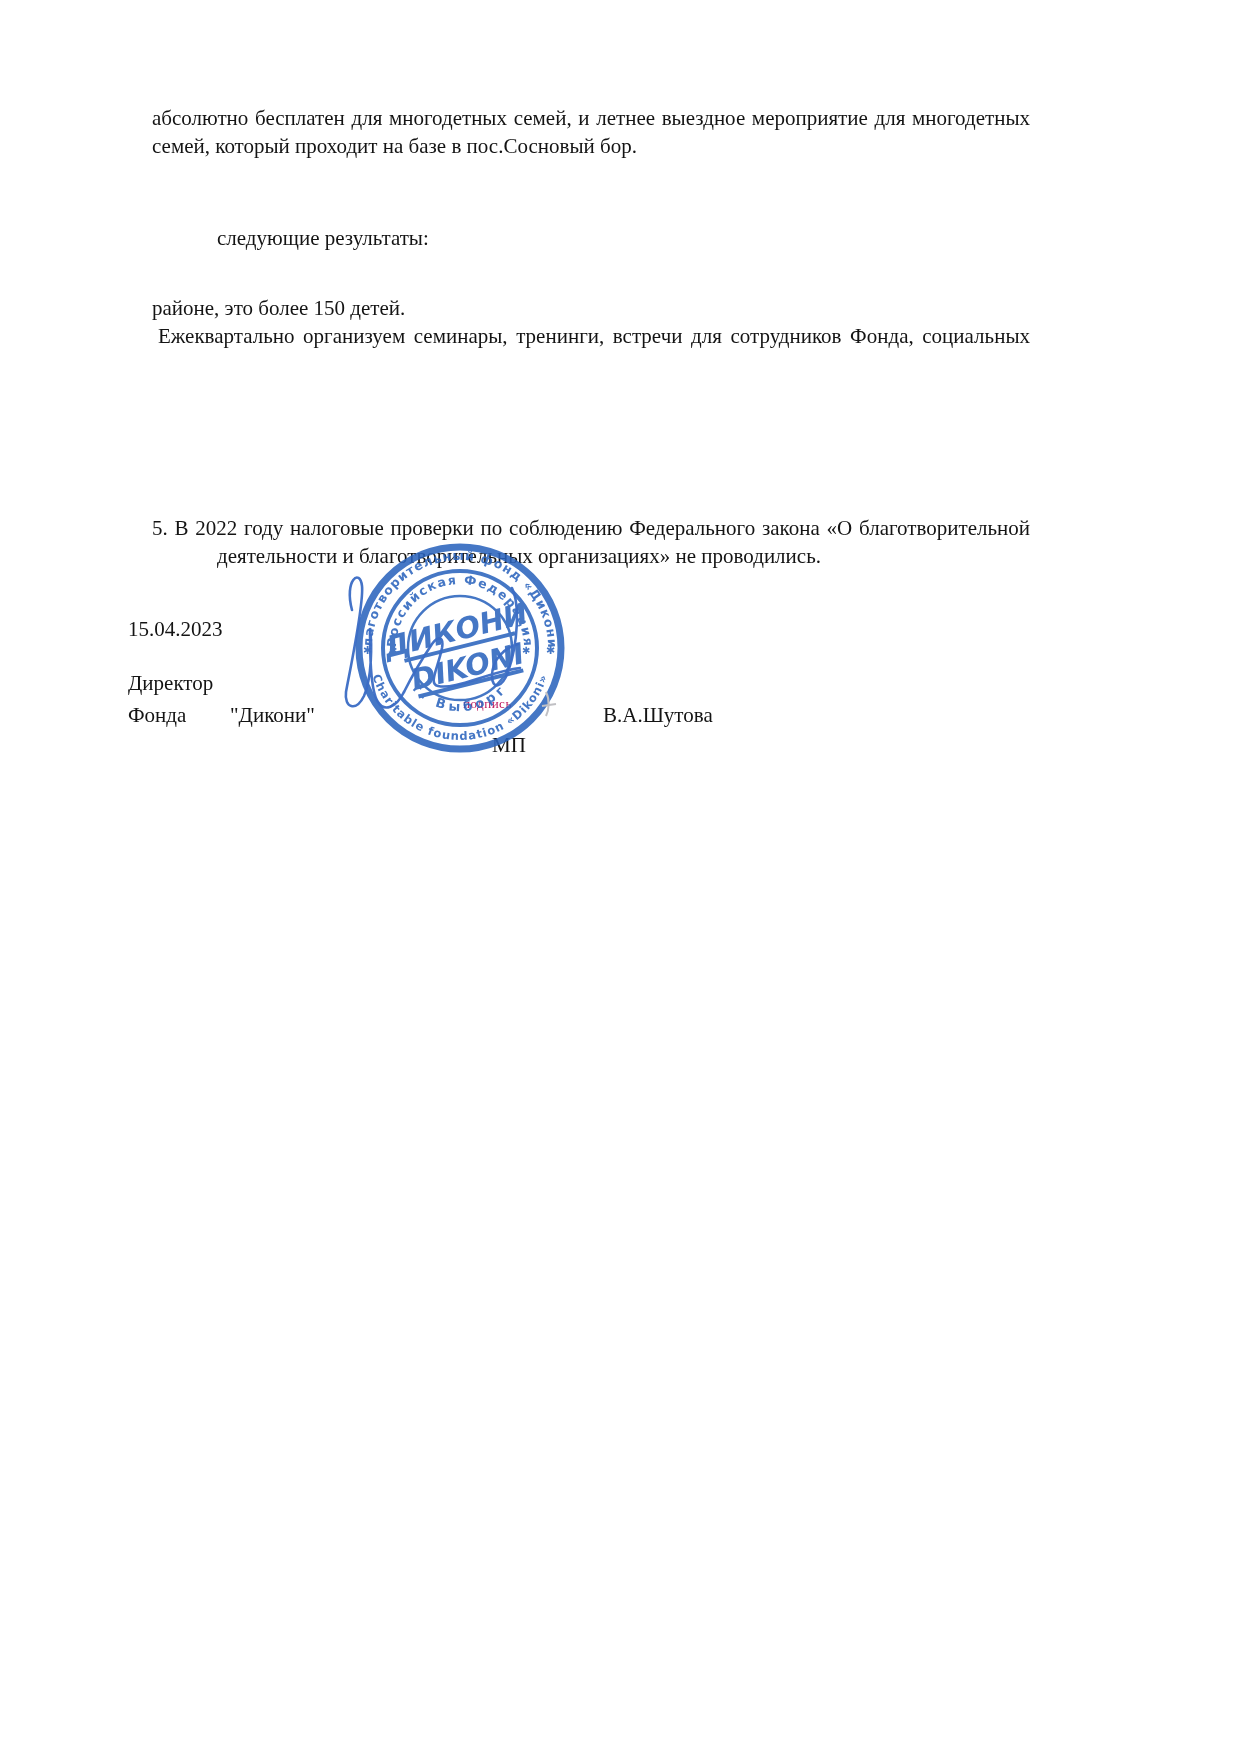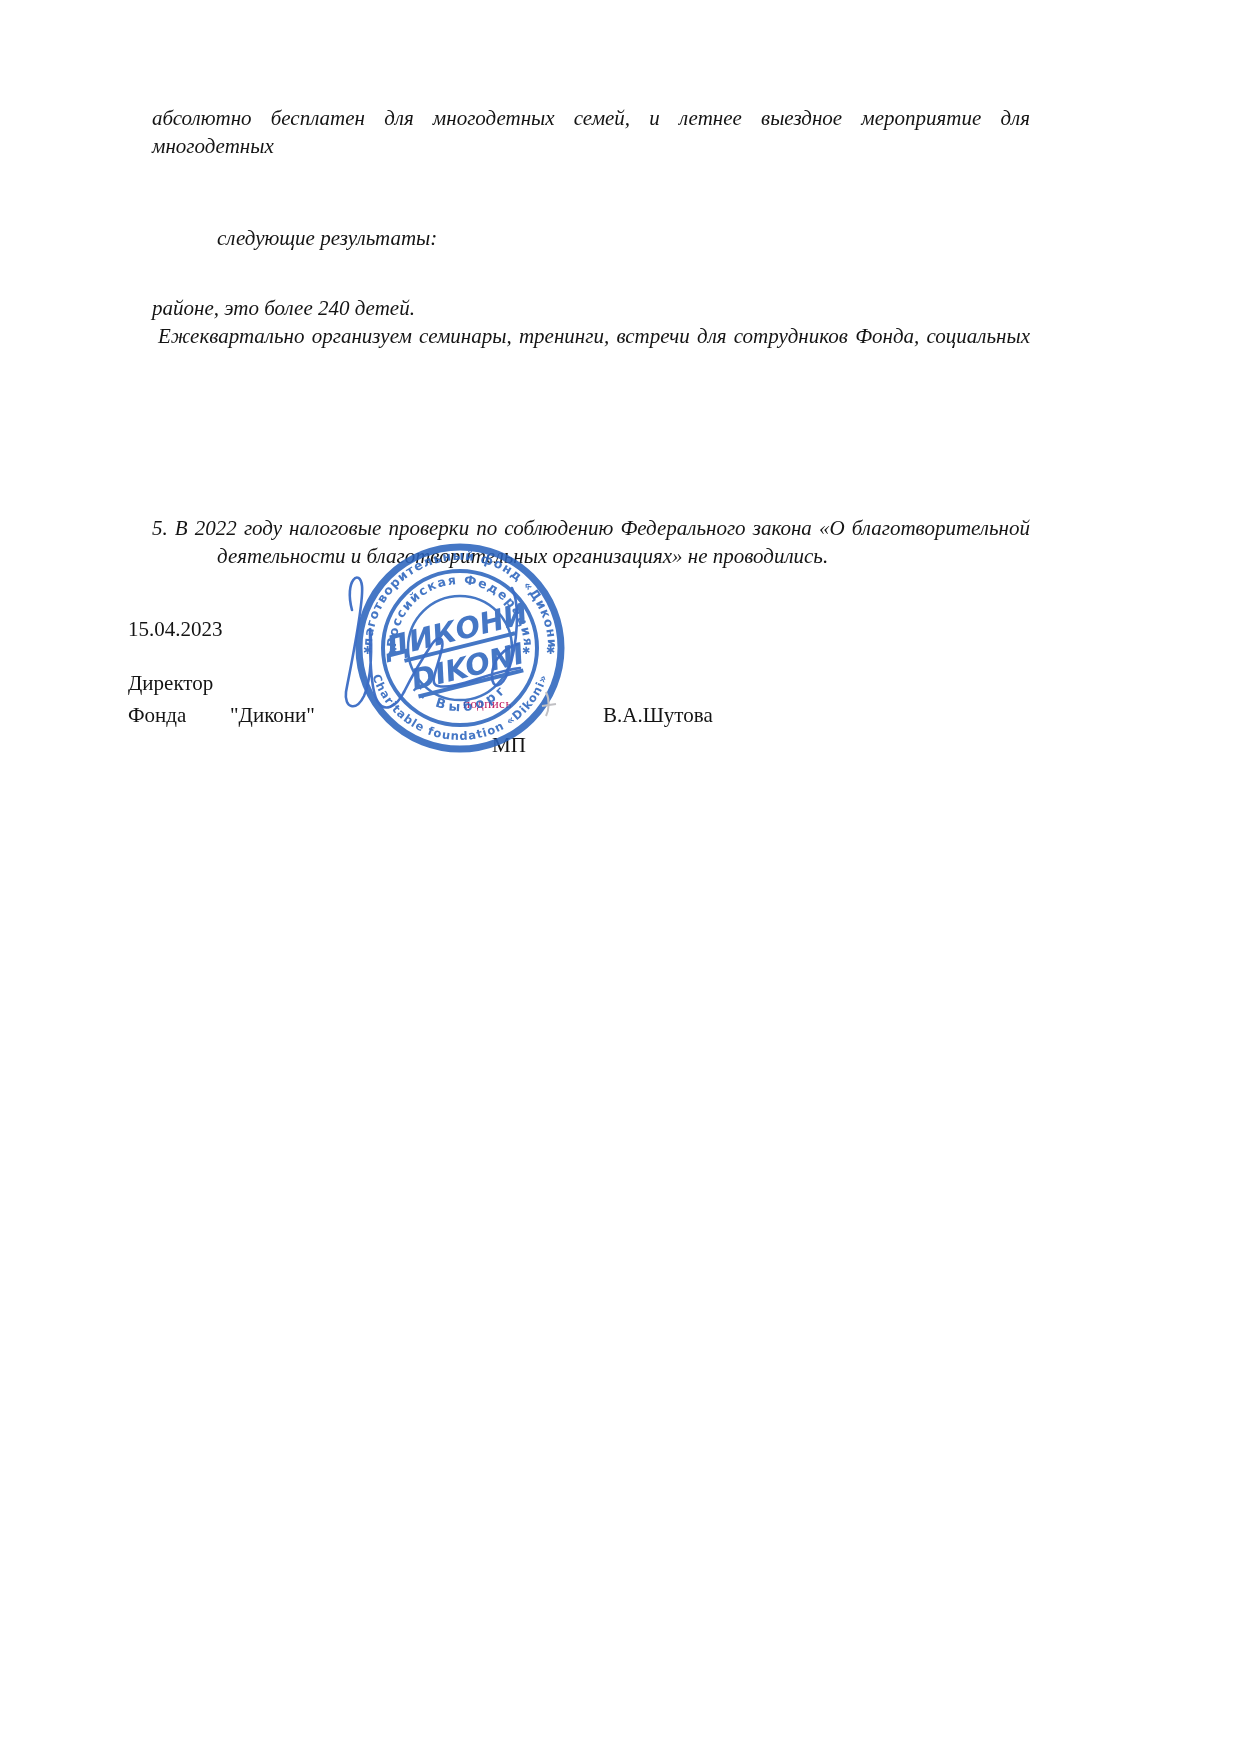--- a/index.html
+++ b/index.html
@@ -5,46 +5,47 @@
   html,body{margin:0;padding:0;background:#e8e8e8;}
   .page{
     position:relative;
     width:1240px;height:1755px;
     margin:0 auto;
     background:#ffffff;
     font-family:"Liberation Serif", serif;
     color:#141414;
     overflow:hidden;
   }
-  .block{position:absolute;left:152px;width:878px;font-size:21px;line-height:28px;font-style:italic;}
+  .block{position:absolute;left:152px;width:878px;font-size:21px;line-height:28px;}
   .line{white-space:normal;}
   .j{text-align:justify;text-align-last:justify;}
   .indent65{padding-left:65px;}
   .indent6{padding-left:6px;}
   .flabel{position:absolute;font-size:21px;line-height:26px;}
   .small-caption{position:absolute;font-size:13px;color:#be185d;letter-spacing:.5px;}
   .stamp-svg,.sig-svg{position:absolute;pointer-events:none;}
   .stamp-svg{left:335px;top:533px;}
   .sig-svg{left:320px;top:540px;}
 </style>
 </head>
 <body>
 
 <div class="page">
 
   <div class="block" style="top:104px;">
     <div class="line j">абсолютно бесплатен для многодетных семей, и летнее выездное мероприятие для многодетных</div>
+    <div class="line">семей, который проходит на базе в пос.Сосновый бор.</div>
   </div>
 
   <div class="block" style="top:224px;">
     <div class="line indent65">следующие результаты:</div>
   </div>
 
   <div class="block" style="top:294px;">
-    <div class="line">районе,  это более 240 детей.</div>
+    <div class="line">районе,  это более 150 детей.</div>
     <div class="line j indent6">Ежеквартально организуем семинары, тренинги, встречи для сотрудников Фонда, социальных</div>
   </div>
 
   <div class="block" style="top:514px;">
     <div class="line j">5. В 2022 году налоговые проверки по соблюдению Федерального закона «О благотворительной</div>
     <div class="line indent65">деятельности и благотворительных организациях» не проводились.</div>
   </div>
 
   <div class="flabel" style="left:128px;top:616px;">15.04.2023</div>
   <div class="flabel" style="left:128px;top:670px;">Директор</div>

